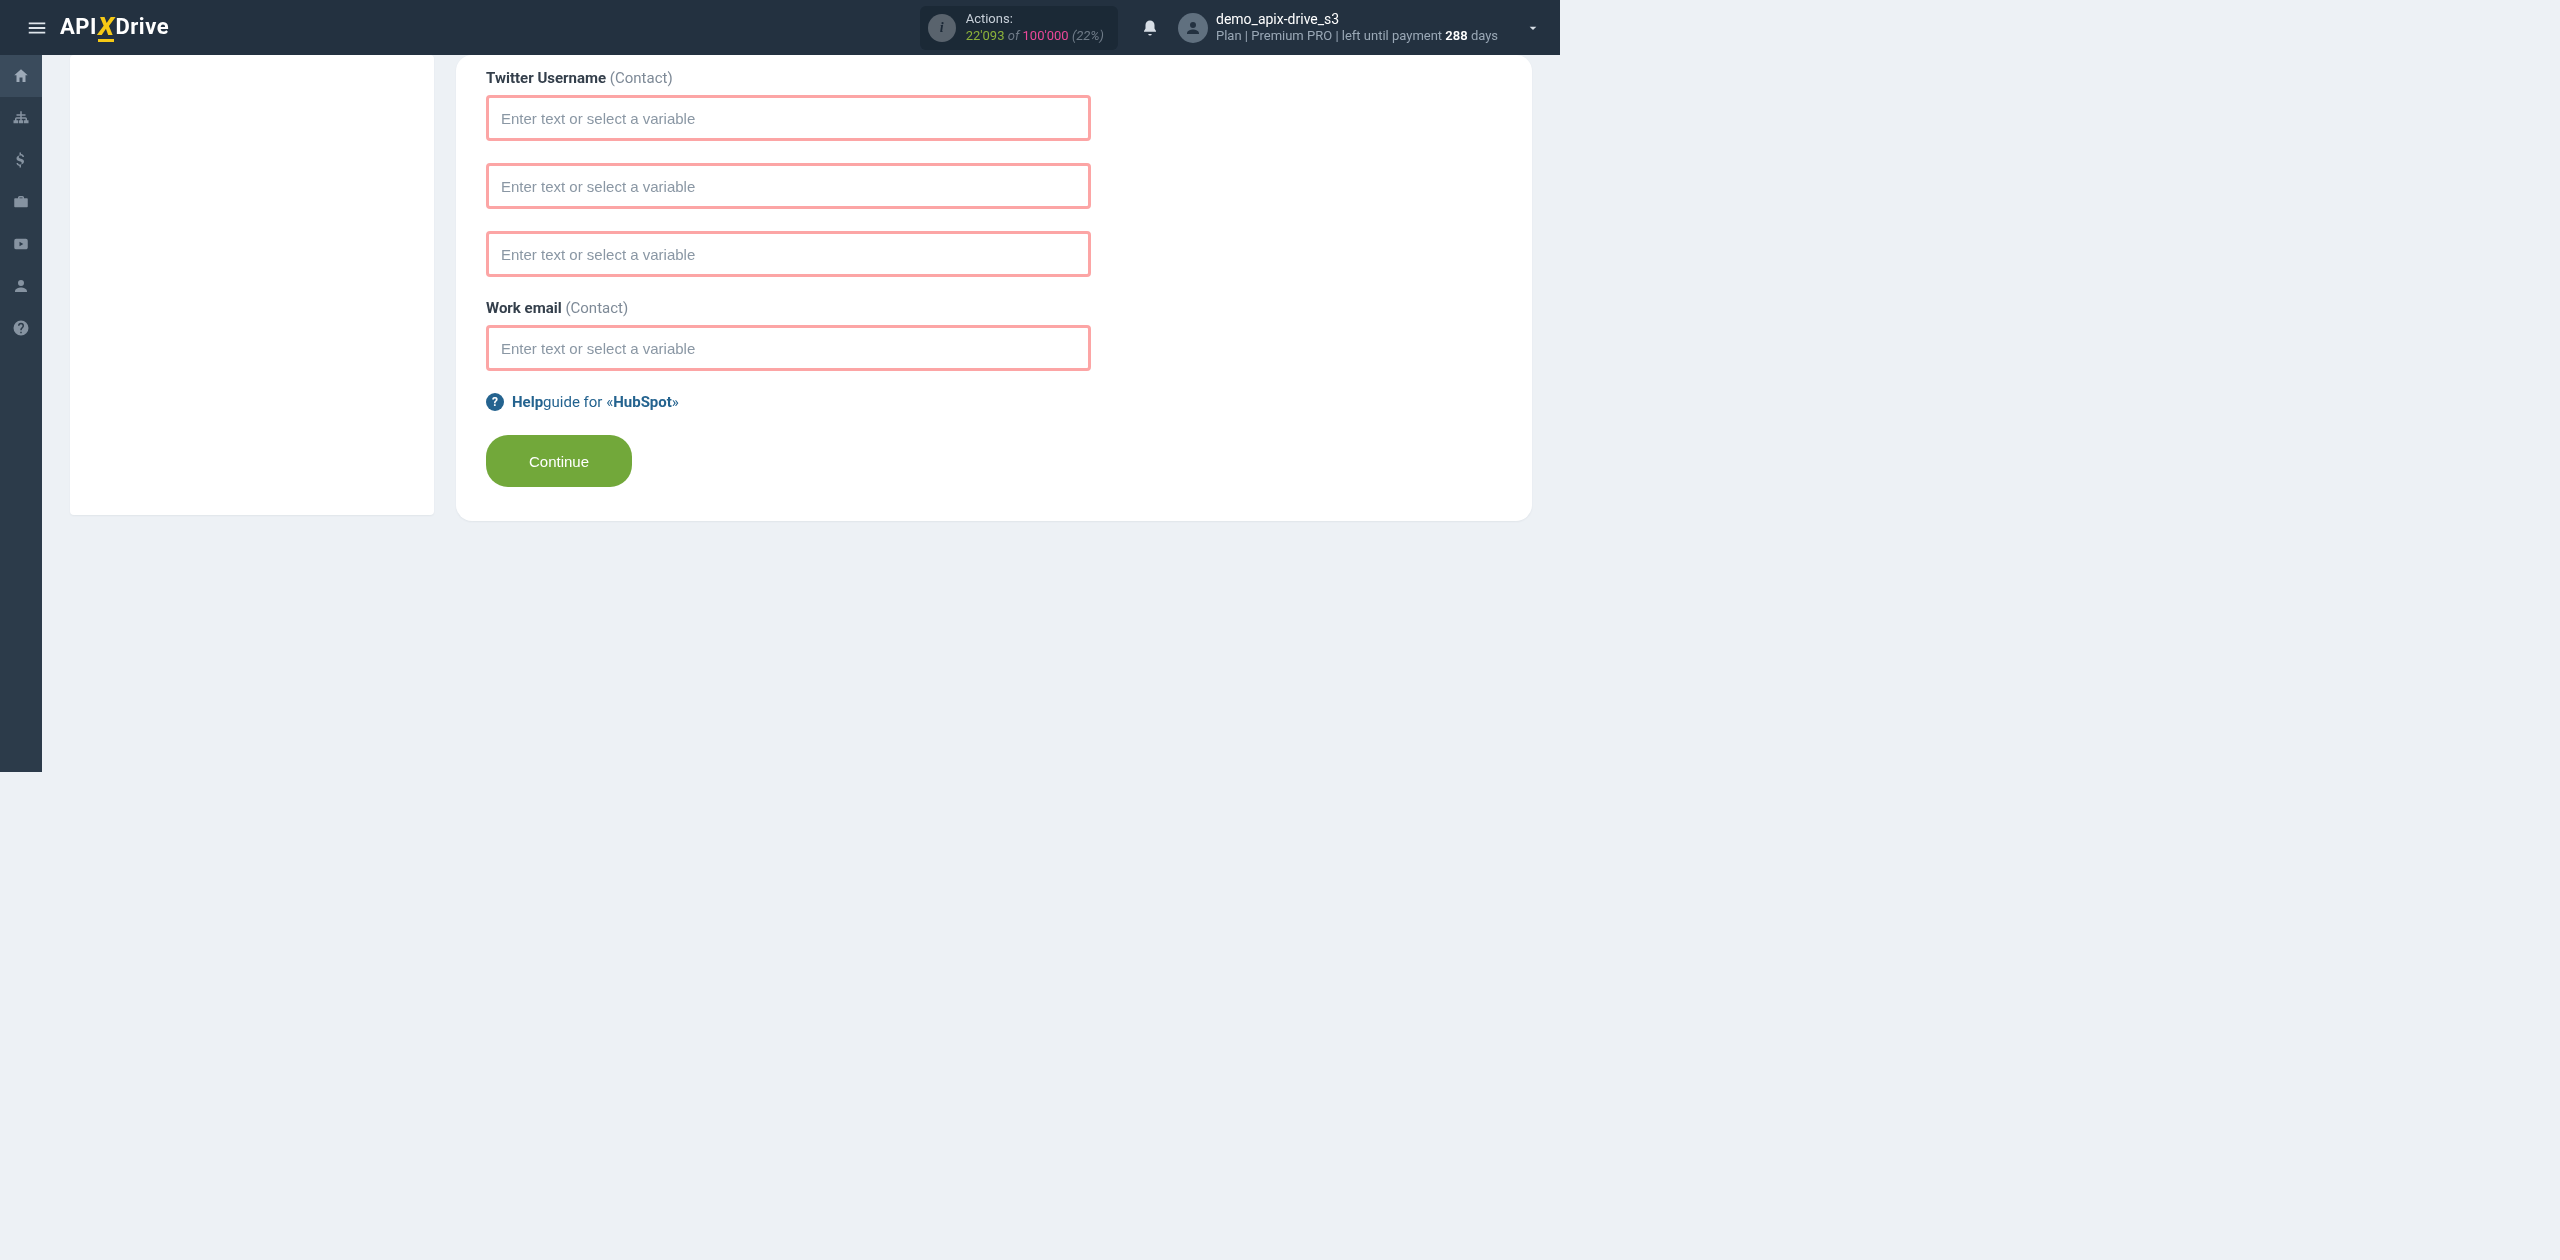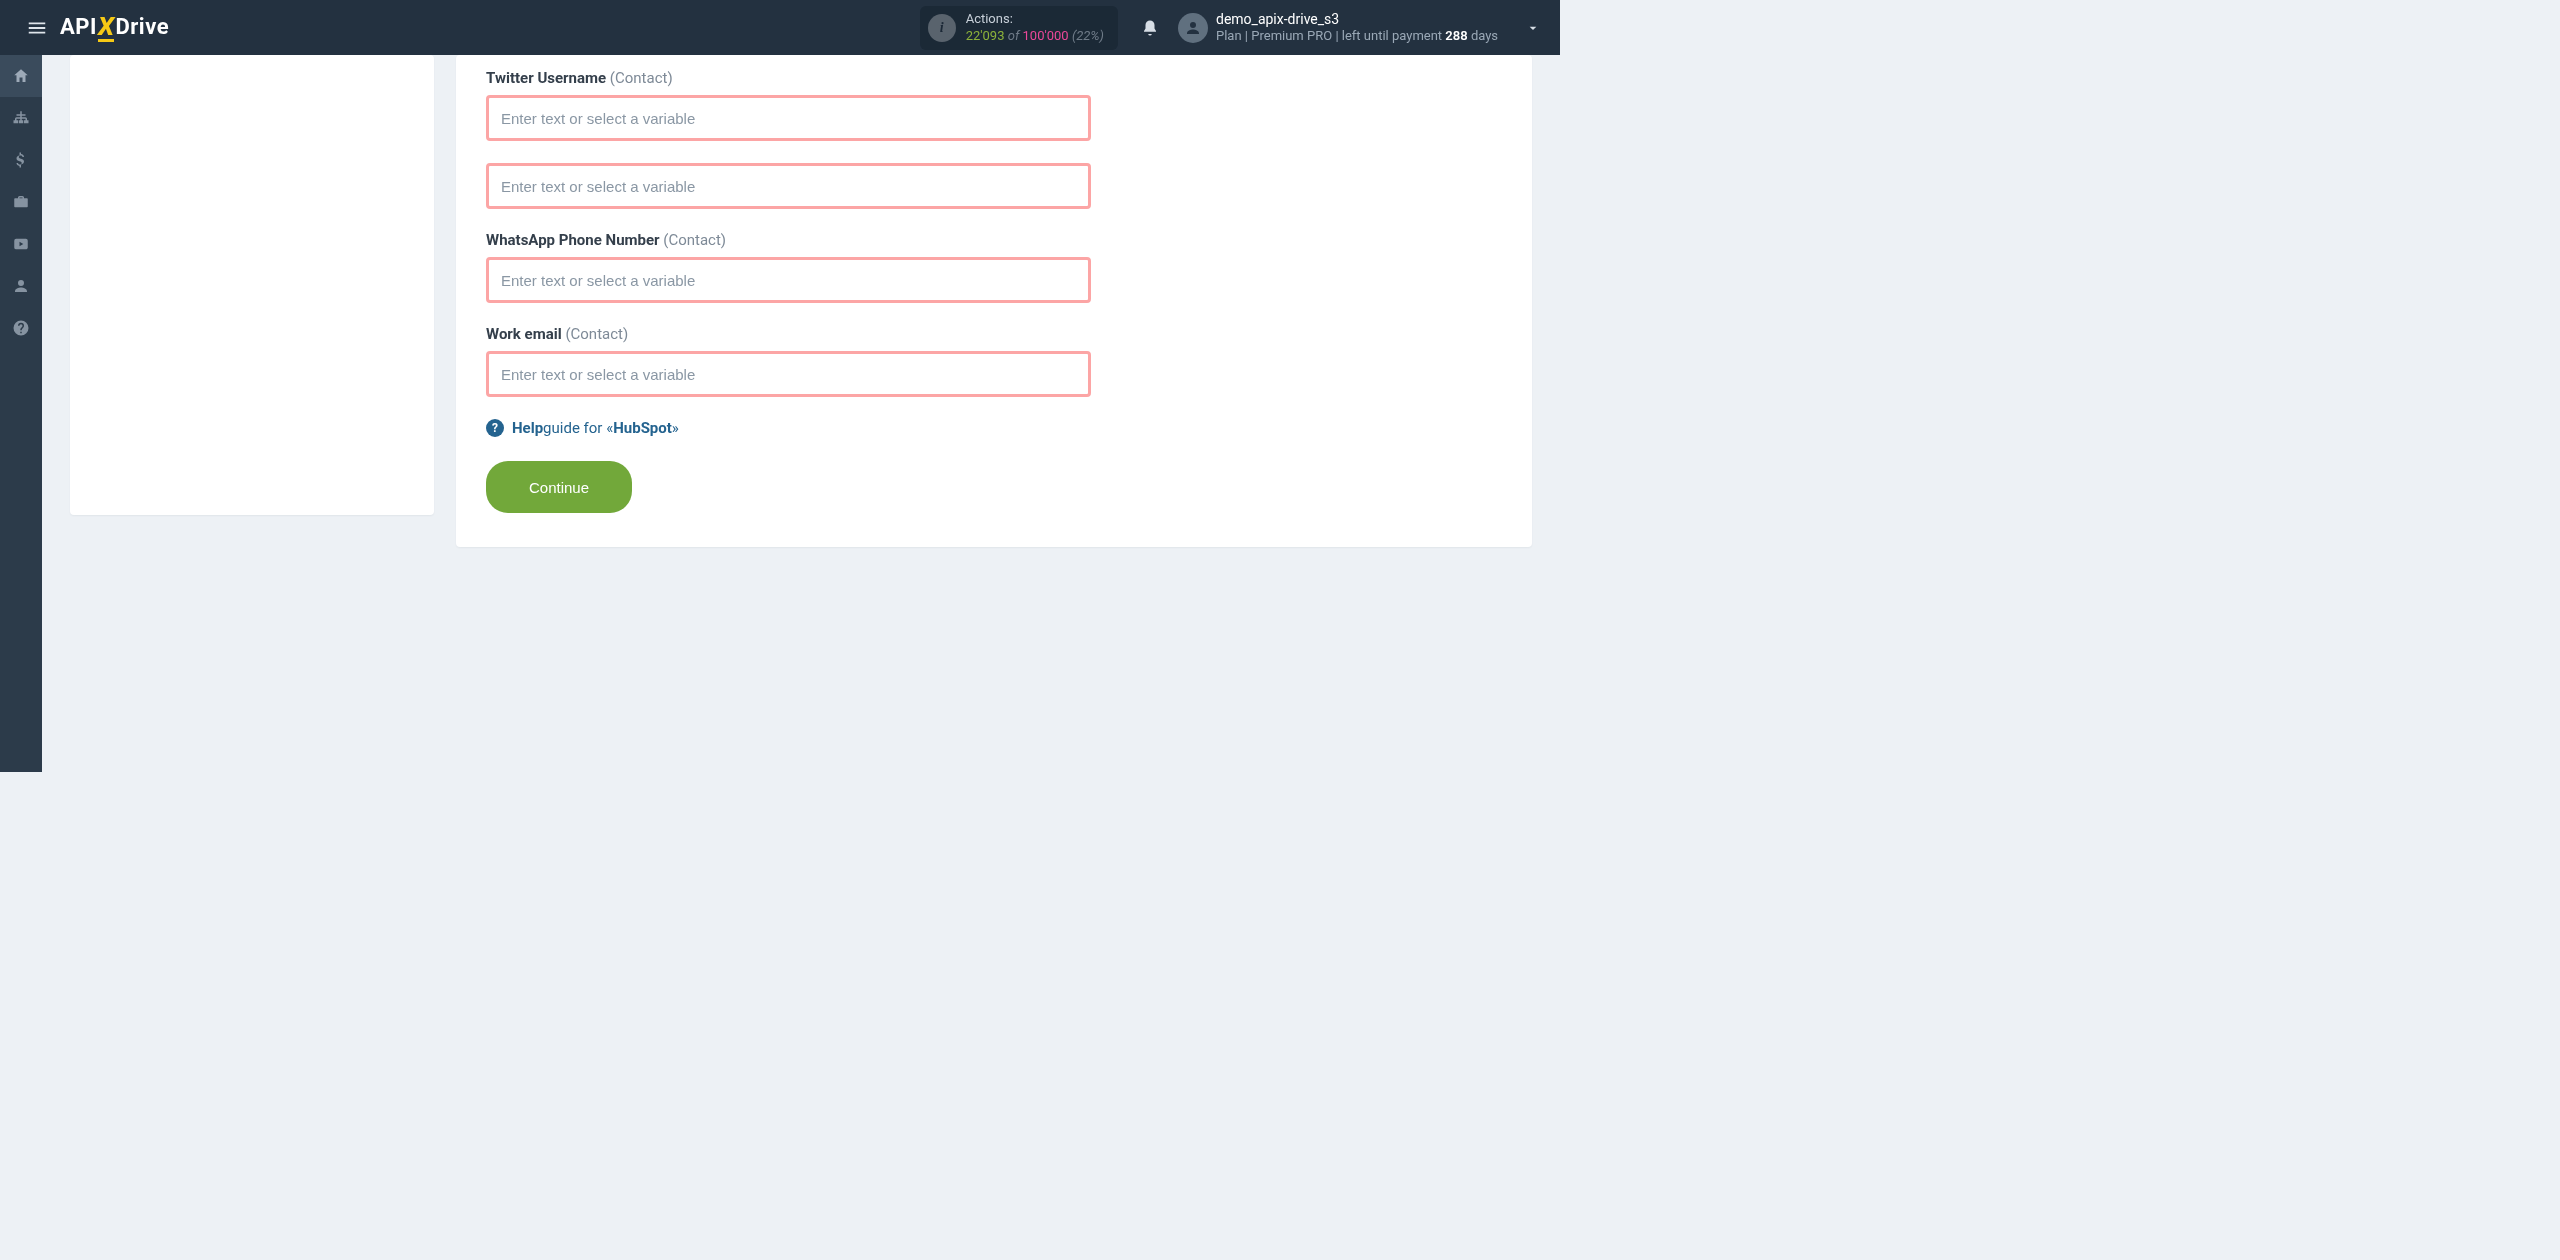--- a/index.html
+++ b/index.html
@@ -123,20 +123,21 @@
     border-radius:4px;
     box-shadow:0 1px 2px rgba(40,50,60,0.06);
   }
   .card-left {
     width:364px; min-height:460px;
     margin-right:22px;
   }
   .card-right {
     flex:1;
     padding:10px 30px 34px 30px;
+    border-radius:16px;
   }
 
   .field { margin-top:4px; margin-bottom:22px; }
   .field-label { font-size:15px; margin-bottom:8px; }
   .field-label .bold { font-weight:700; color:#343f4b; }
   .field-label .hint { color:#7e8a97; font-weight:400; }
   .field-input {
     width:605px; height:46px;
     border:3px solid #fca5a5;
     border-radius:4px;
@@ -282,24 +283,20 @@
             <span class="hint">(Contact)</span>
           </div>
           <input class="field-input" type="text" placeholder="Enter text or select a variable" style="">
         </div>
 
         <div class="field">
           <input class="field-input" type="text" placeholder="Enter text or select a variable" style="">
         </div>
 
         <div class="field">
-          <div class="field-label">
-            <span class="bold">WhatsApp Phone Number</span>
-            <span class="hint">(Contact)</span>
-          </div>
           <input class="field-input" type="text" placeholder="Enter text or select a variable" style="">
         </div>
 
         <div class="field">
           <div class="field-label">
             <span class="bold">Work email</span>
             <span class="hint">(Contact)</span>
           </div>
           <input class="field-input" type="text" placeholder="Enter text or select a variable" style="">
         </div>

